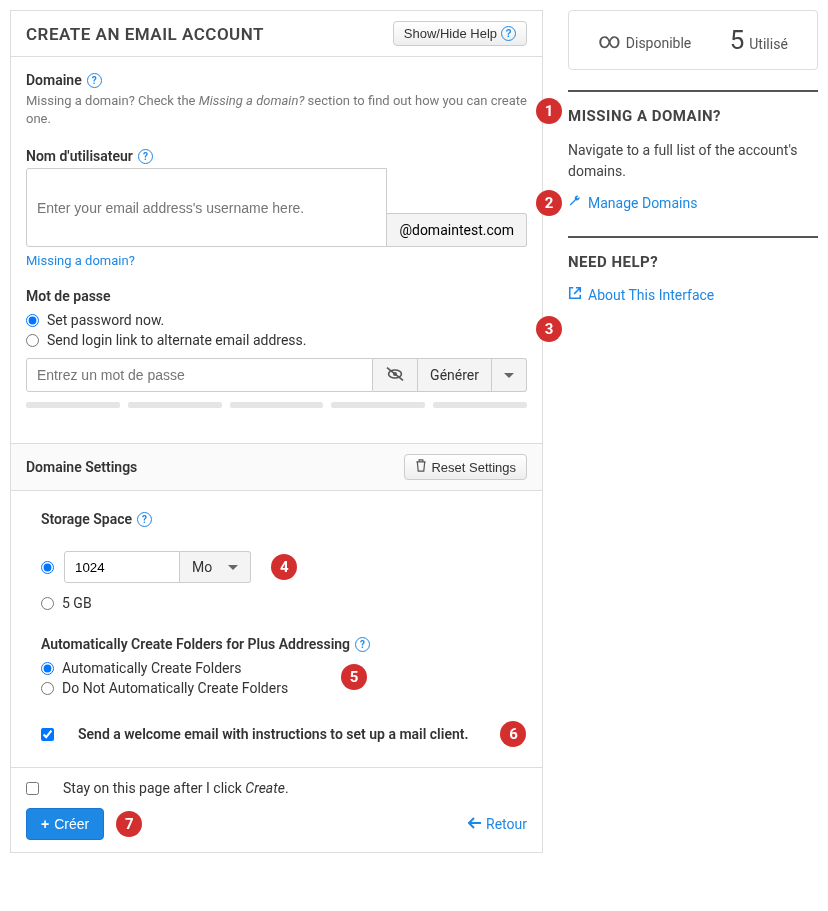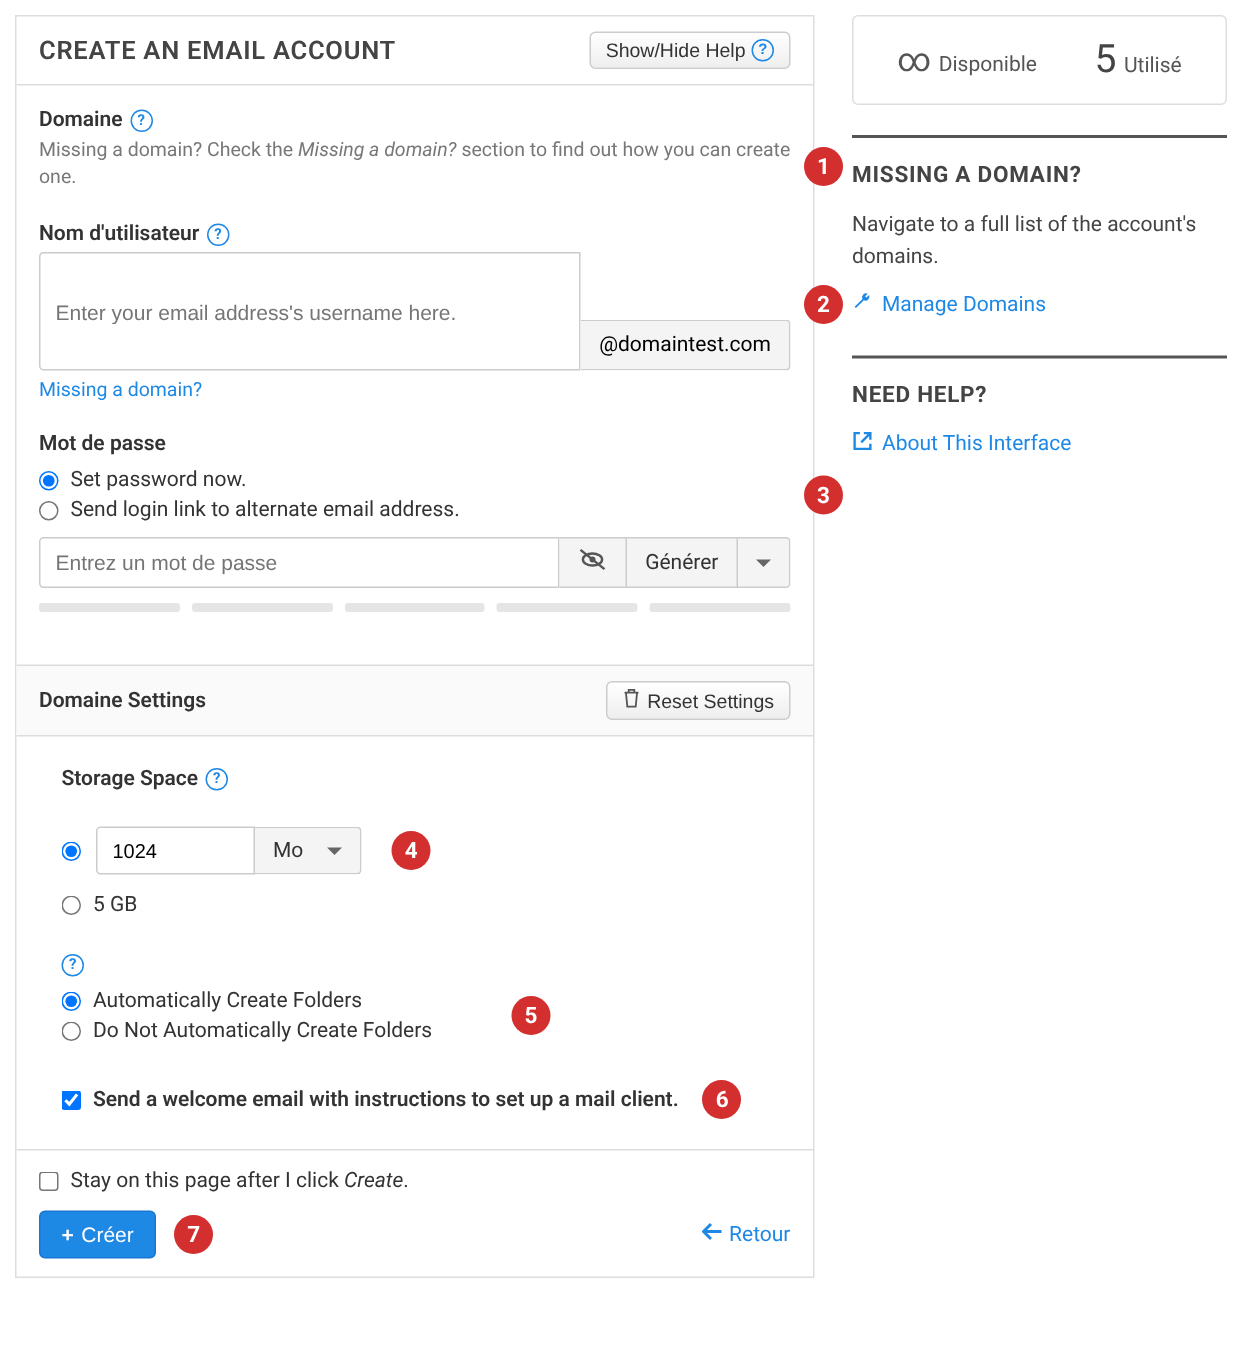--- a/index.html
+++ b/index.html
@@ -26,24 +26,24 @@
 .pw-grp { display: flex; margin-top: 10px; }
 .pw-grp input { flex:1; border:1px solid #ccc; padding:8px 10px; border-radius:3px 0 0 3px; font-size: 14px; }
 .pw-btn { border:1px solid #ccc; border-left:none; background:#f4f4f4; padding:6px 12px; display:flex;align-items:center;justify-content:center; cursor:pointer; }
 .pw-btn:last-child { border-radius: 0 3px 3px 0; }
 .strength { display:flex; gap:8px; margin-top:10px; }
 .strength div { flex:1; height:6px; background:#e5e5e5; border-radius:2px; }
 .opt-header { display:flex; justify-content:space-between; align-items:center; padding:10px 15px; border-top:1px solid #ddd; border-bottom:1px solid #ddd; background:#fafafa; }
 .opt-title { font-weight:600; color:#333; }
 .opt-body { padding: 20px 15px 5px 30px; }
 .storage-row { display:flex; align-items:center; gap:10px; margin-bottom:12px; }
-.num-in { width:106px; border:1px solid #ccc; padding:7px 10px; border-radius:3px 0 0 3px; }
+.num-in { width:116px; border:1px solid #ccc; padding:7px 10px; border-radius:3px 0 0 3px; }
 .unit-btn { border:1px solid #ccc; border-left:none; background:#f4f4f4; padding:7px 12px; border-radius:0 3px 3px 0; cursor:pointer; display:flex;align-items:center;gap:16px; }
 .sub-sect { margin-bottom: 25px; }
-.chk-row { display:flex; align-items:center; gap:8px; }
+.chk-row { display:flex; align-items:center; gap:24px; }
 .chk-row label { font-weight:600; }
 .footer { border-top:1px solid #ddd; padding:12px 15px; }
 .actions { display:flex; justify-content:space-between; align-items:center; margin-top:12px; }
 .btn-primary { background:#1e88e5; color:#fff; border:1px solid #1976d2; padding:7px 14px; border-radius:4px; font-size:14px; font-weight:500; display:inline-flex;align-items:center;gap:5px;cursor:pointer; }
 .btn-link { color:#1e88e5; display:inline-flex;align-items:center;gap:4px; cursor:pointer; }
 
 .usage { border:1px solid #ddd; border-radius:4px; padding:14px 10px; display:flex; justify-content:space-around; align-items:center; margin-bottom:20px; }
 .usage-item { display:flex; align-items:baseline; gap:5px; color:#555; }
 .usage-num { font-size:26px; color:#444; font-weight:400; }
 .side-sect { border-top:2px solid #555; padding:15px 0 25px; position:relative; }
@@ -160,20 +160,21 @@
           <div class="marker" style="position:static;margin-left:10px;">4</div>
         </div>
         <div class="radio-row">
           <input type="radio" style="">
           <span>5 GB</span>
         </div>
       </div>
 
       <div class="sub-sect" style="position:relative;">
         <div class="label" style="margin-bottom:8px;">
+          <span>Automatically Create Folders for Plus Addressing</span>
           <span class="help-ic">?</span>
         </div>
         <div class="radio-row">
           <input type="radio" checked="" style="">
           <span>Automatically Create Folders</span>
         </div>
         <div class="radio-row">
           <input type="radio" style="">
           <span>Do Not Automatically Create Folders</span>
           <div class="marker" style="position:absolute;left:300px;top:28px;">5</div>

